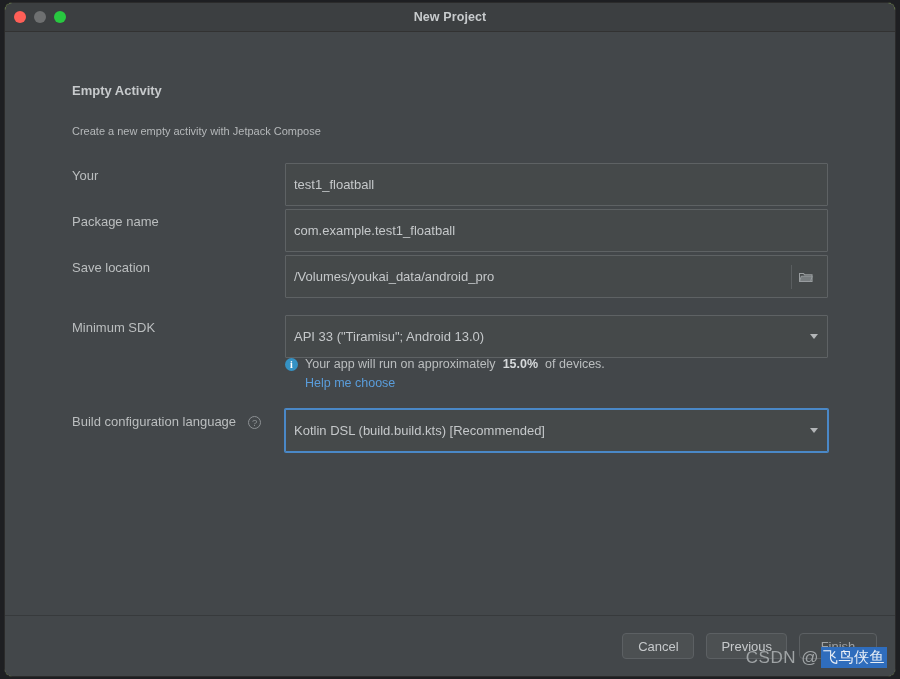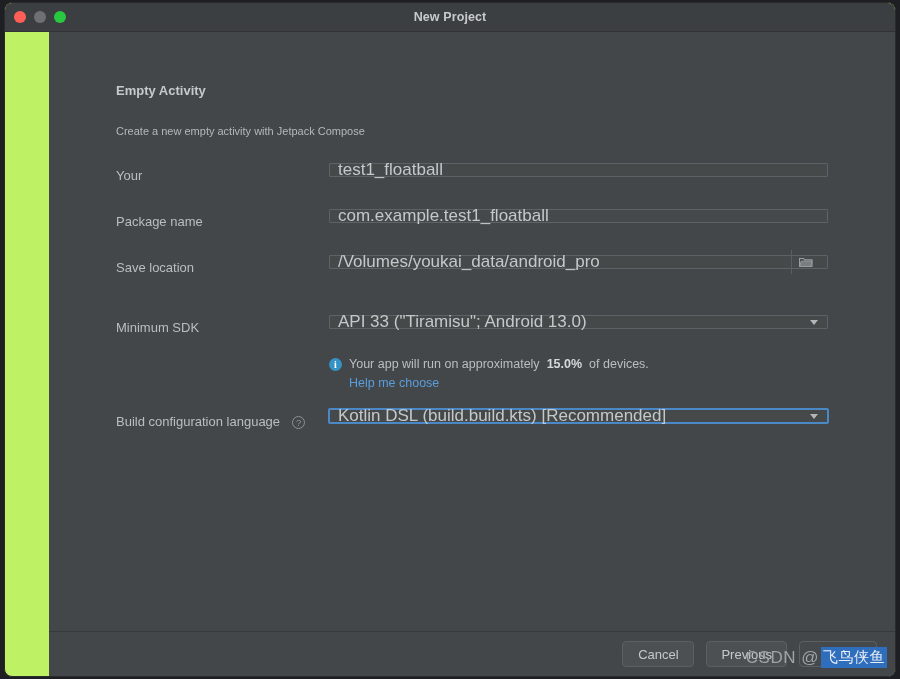--- a/index.html
+++ b/index.html
@@ -66,21 +66,20 @@
     color: #c8cbcd;
     letter-spacing: .1px;
   }
 
   
   .content {
     position: relative;
     flex: 1 1 auto;
     background: #43474a;
     padding: 0;
-    margin-left: 44px;
   }
 
   .section-title {
     position: absolute;
     left: 67px;
     top: 51px;
     font-size: 13px;
     font-weight: bold;
     color: #c7cacc;
   }
@@ -124,28 +123,28 @@
     justify-content: center;
     font-family: "Liberation Sans", sans-serif;
     box-sizing: border-box;
   }
 
   .field {
     position: absolute;
     left: 213px;
     right: 0;
     top: 0;
-    height: 14px;
+    height: 43px;
     background: #45494a;
     border: 1px solid #5e6264;
     box-sizing: border-box;
     display: flex;
     align-items: center;
     padding: 0 8px;
-    font-size: 17px;
+    font-size: 13px;
     color: #c5c8ca;
     border-radius: 1px;
   }
   .field .val { overflow: hidden; white-space: nowrap; }
 
   .field.folderfield { padding-right: 8px; }
   .folder-btn {
     margin-left: auto;
     width: 27px;
     height: 24px;
@@ -231,21 +230,21 @@
     gap: 10px;
     font-size: 13px;
     color: #bbbebf;
   }
 
   
   .footer {
     position: absolute;
     left: 0; right: 0;
     bottom: 0;
-    height: 45px;
+    height: 61px;
     border-top: 1px solid #373a3c;
     background: #43474a;
     display: flex;
     align-items: center;
     justify-content: flex-end;
     padding-right: 18px;
     gap: 12px;
     box-sizing: border-box;
   }
   .btn {

